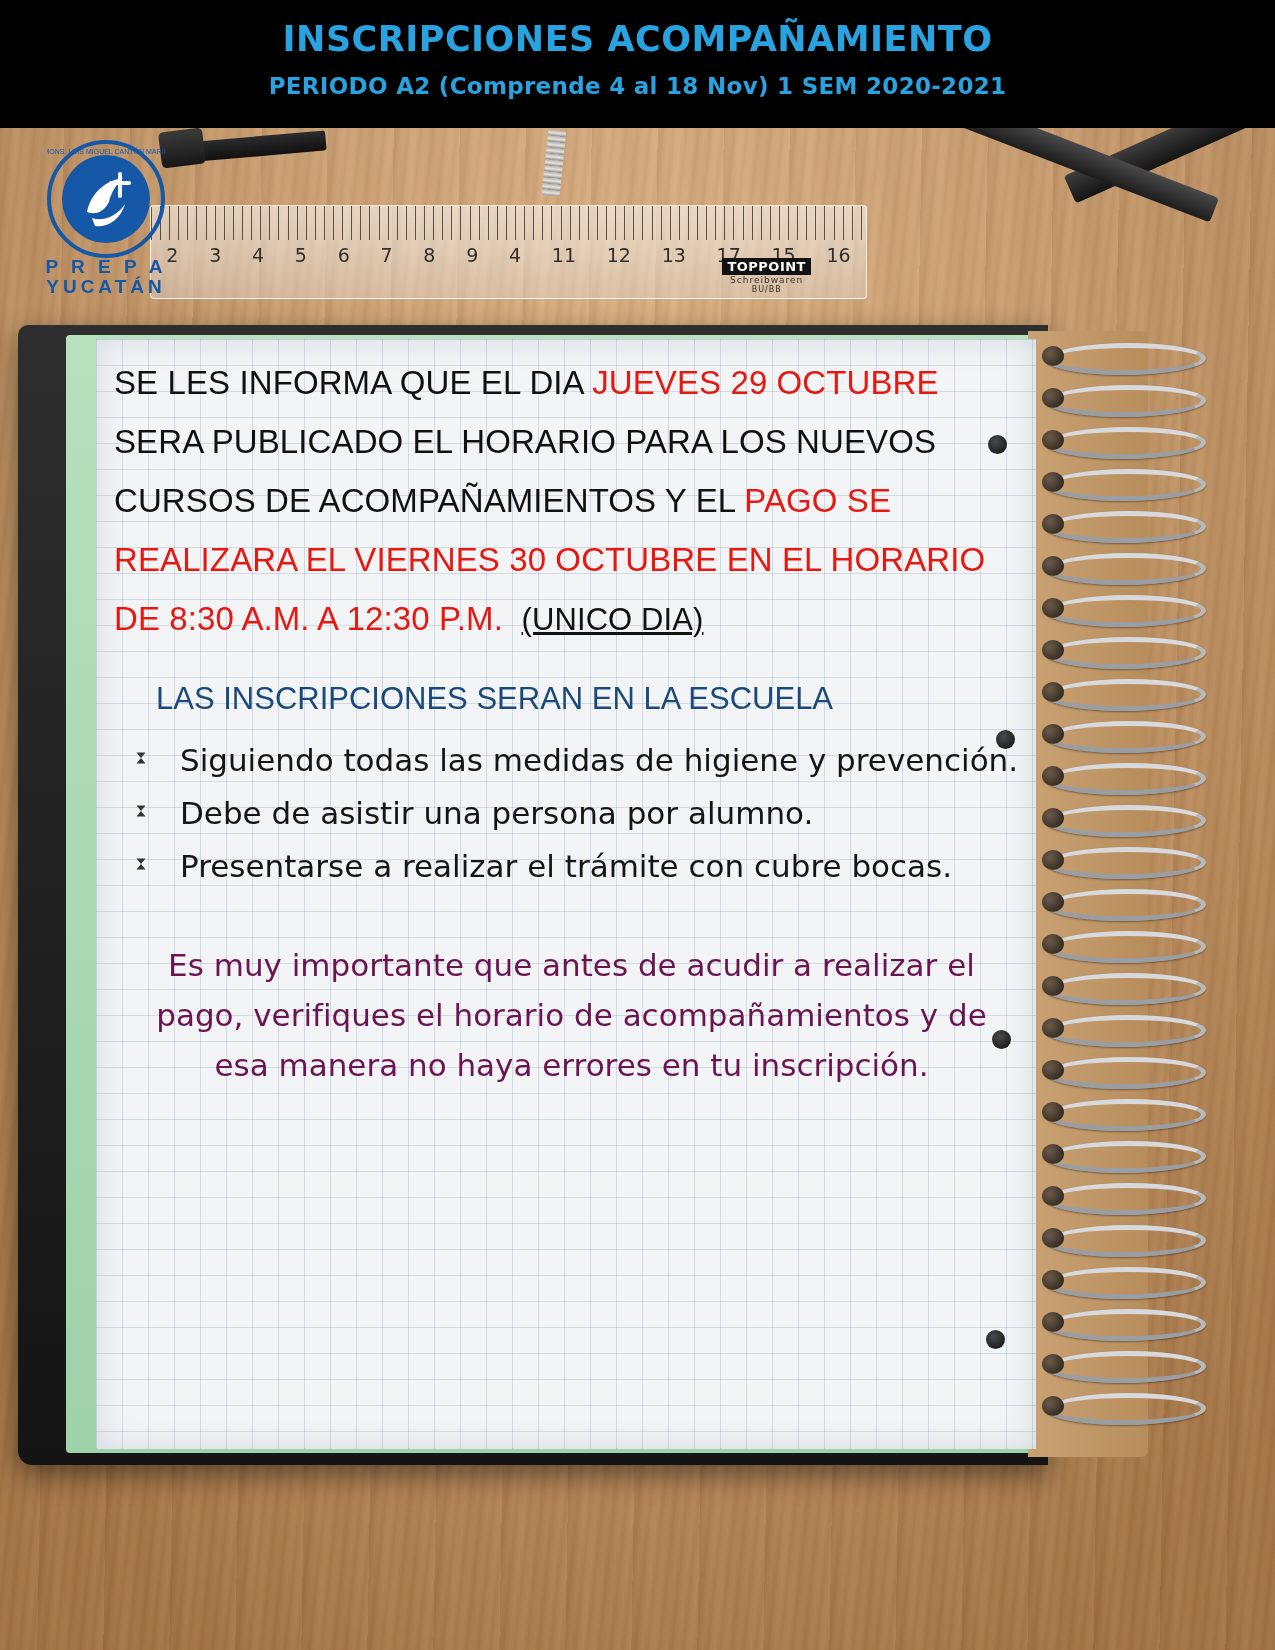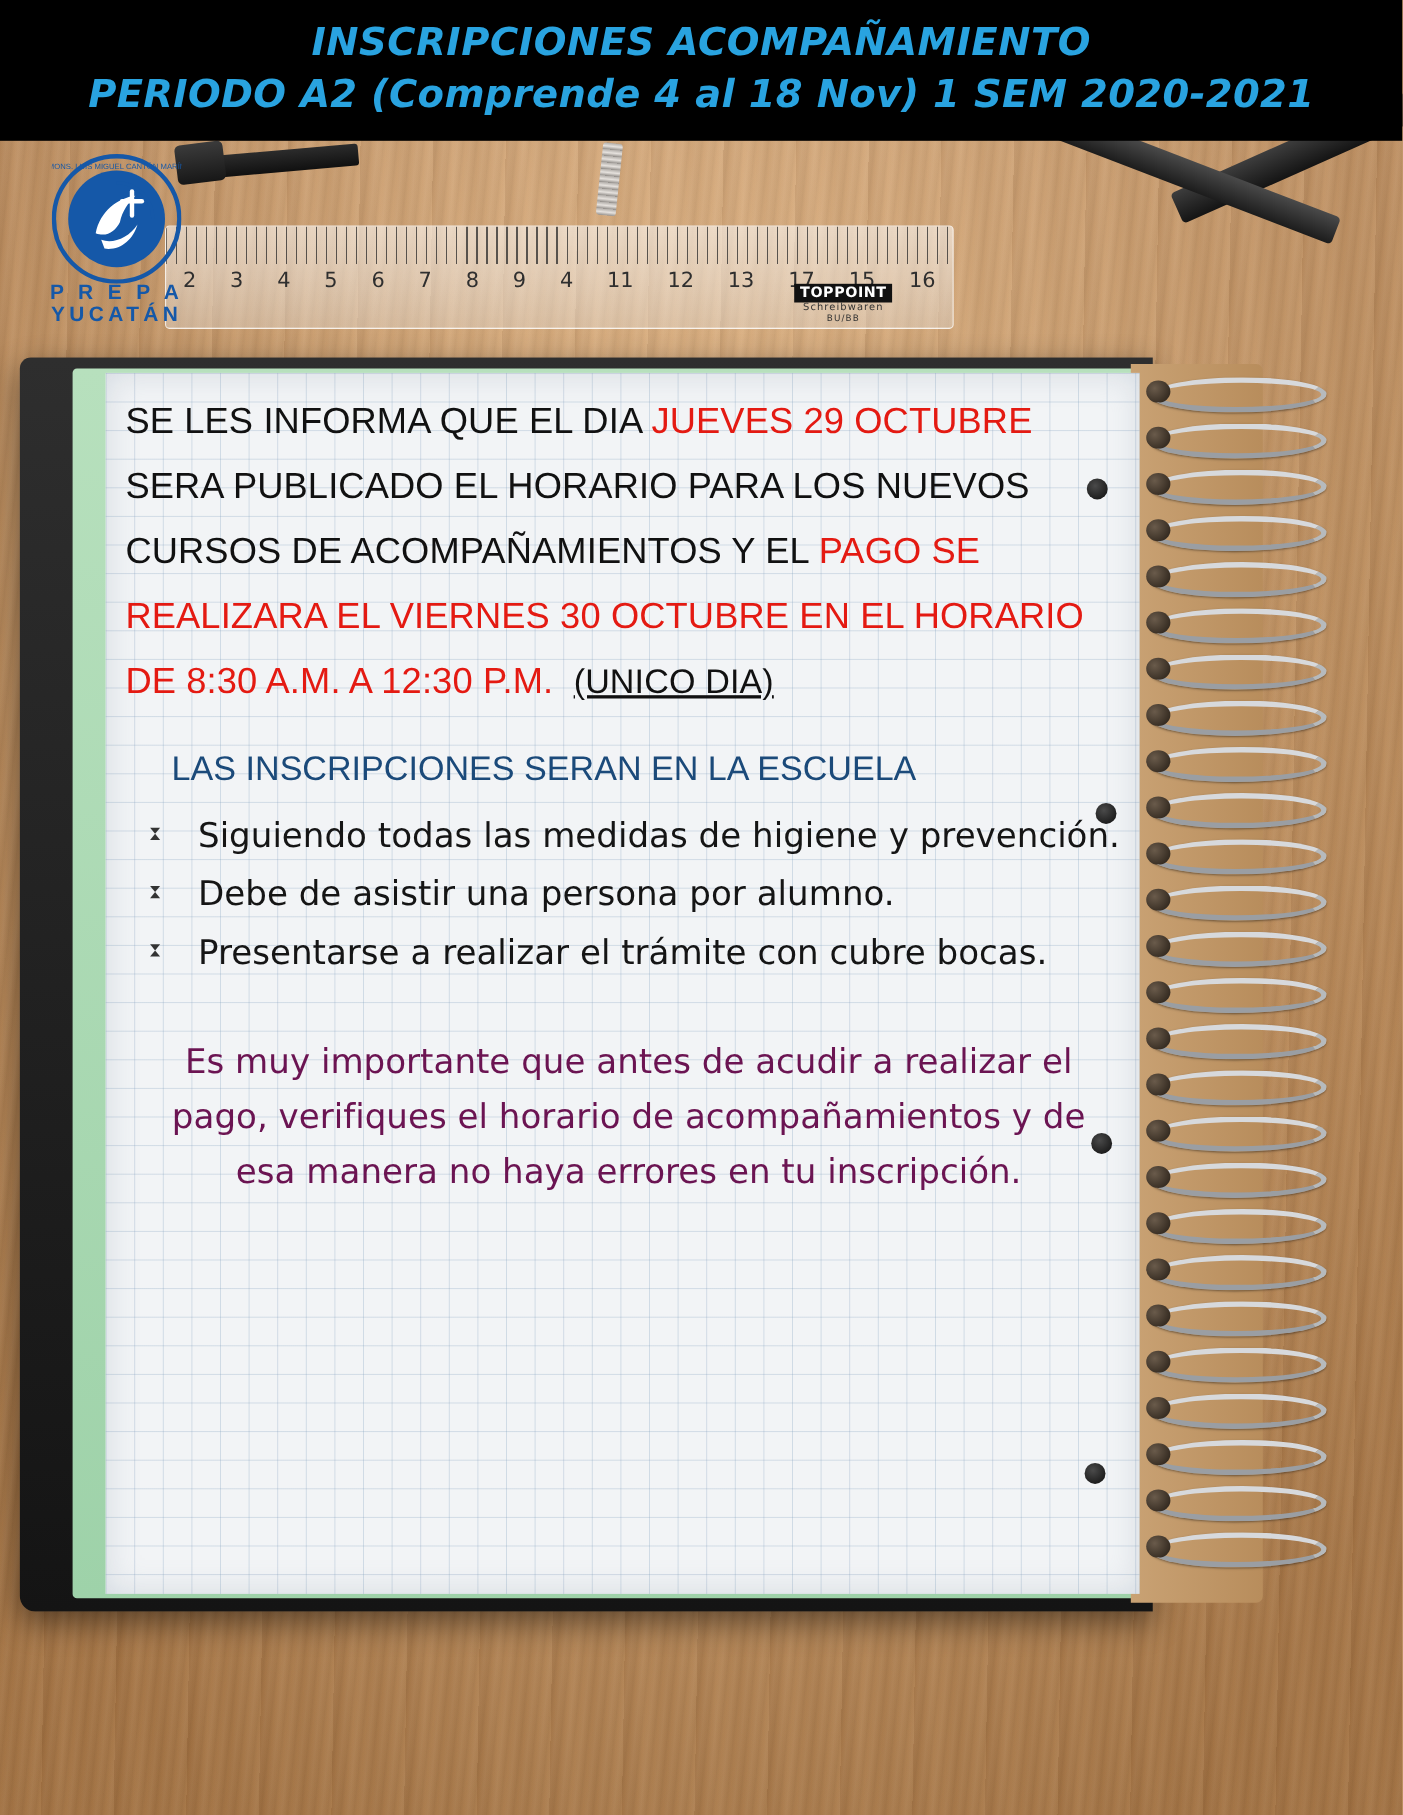--- a/index.html
+++ b/index.html
@@ -44,33 +44,32 @@
   .banner {
     position: absolute;
     left: 0; top: 0;
     width: 1275px;
     height: 128px;
     background: #000000;
     z-index: 40;
     text-align: center;
     padding-top: 16px;
     box-sizing: border-box;
-    font-style: italic;
   }
   .banner .line1 {
     color: #29a3e0;
     font-size: 35px;
     font-weight: bold;
     letter-spacing: 0.5px;
     line-height: 46px;
     font-family: "DejaVu Sans", sans-serif;
   }
   .banner .line2 {
     color: #29a3e0;
-    font-size: 35px;
+    font-size: 23px;
     font-weight: bold;
     letter-spacing: 0.3px;
     line-height: 48px;
     font-family: "DejaVu Sans", sans-serif;
   }
 
   
   .logo {
     position: absolute;
     left: 30px;

